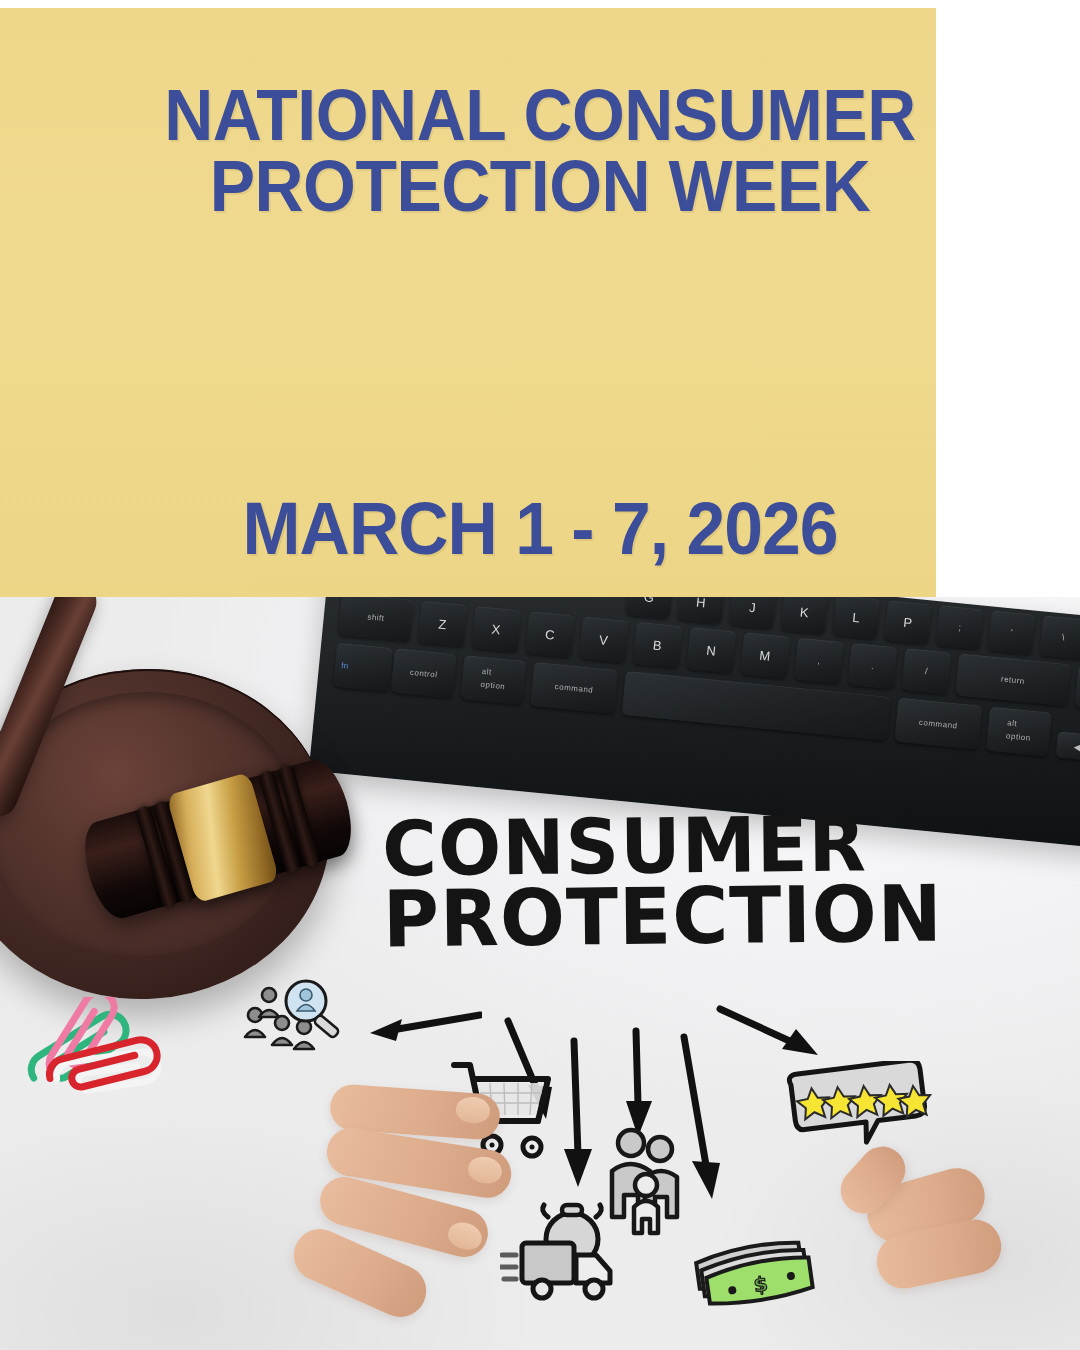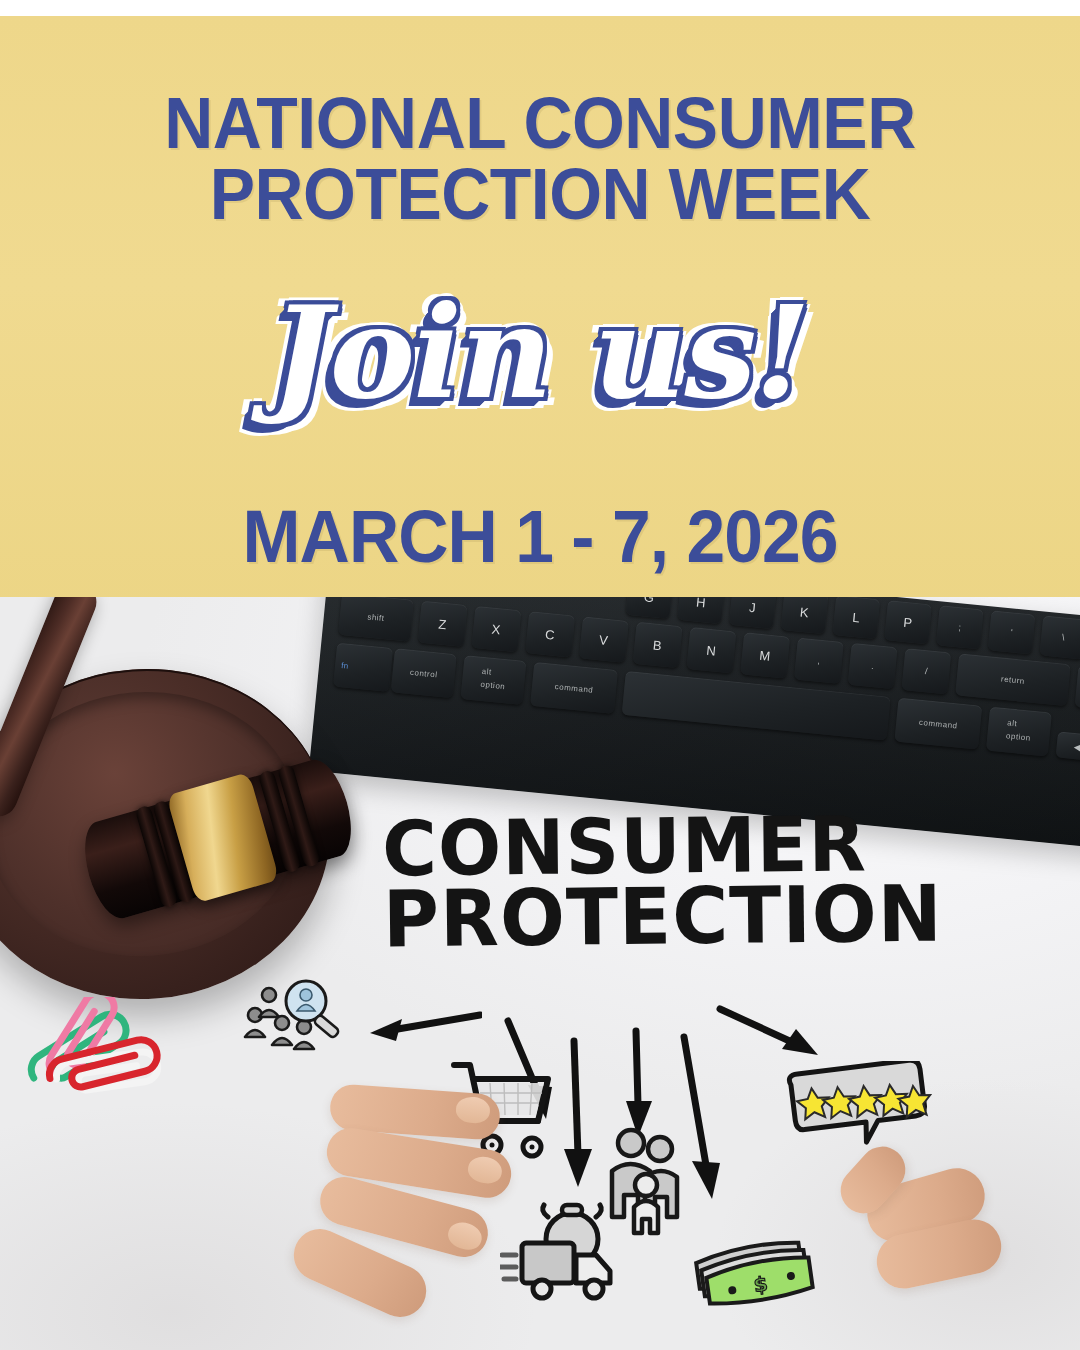--- a/index.html
+++ b/index.html
@@ -8,21 +8,21 @@
 
   #poster{
     position:relative;
     width:1080px;height:1350px;
     overflow:hidden;
     background:#ffffff;
   }
 
   
   .banner{
-    position:absolute;left:0;top:16px;width:1080px;height:597px;
+    position:absolute;left:0;top:8px;width:936px;height:597px;
     background:#eed78a;
     background-image:linear-gradient(180deg,#eed78a 0%,#f0da90 45%,#ecd585 100%);
     overflow:hidden;
   }
   .headline{
     position:absolute;left:0;top:72px;width:1080px;
     text-align:center;
     color:#3c4d99;
     font-family:"Liberation Sans", sans-serif;
     font-weight:bold;
@@ -216,23 +216,20 @@
 
 <div id="poster">
 
   <div class="banner">
 
     <div class="headline">
       <span>NATIONAL CONSUMER</span>
       <span class="l2">PROTECTION WEEK</span>
     </div>
 
-    <div class="joinwrap">
-      <span class="join">Join us!</span>
-    </div>
 
     <div class="dateline">MARCH 1 - 7, 2026</div>
   </div>
 
   <div class="photo">
     <div class="desk-shade"></div>
 
     <div class="keyboard">
       <div class="kb-bezel"></div>
 

